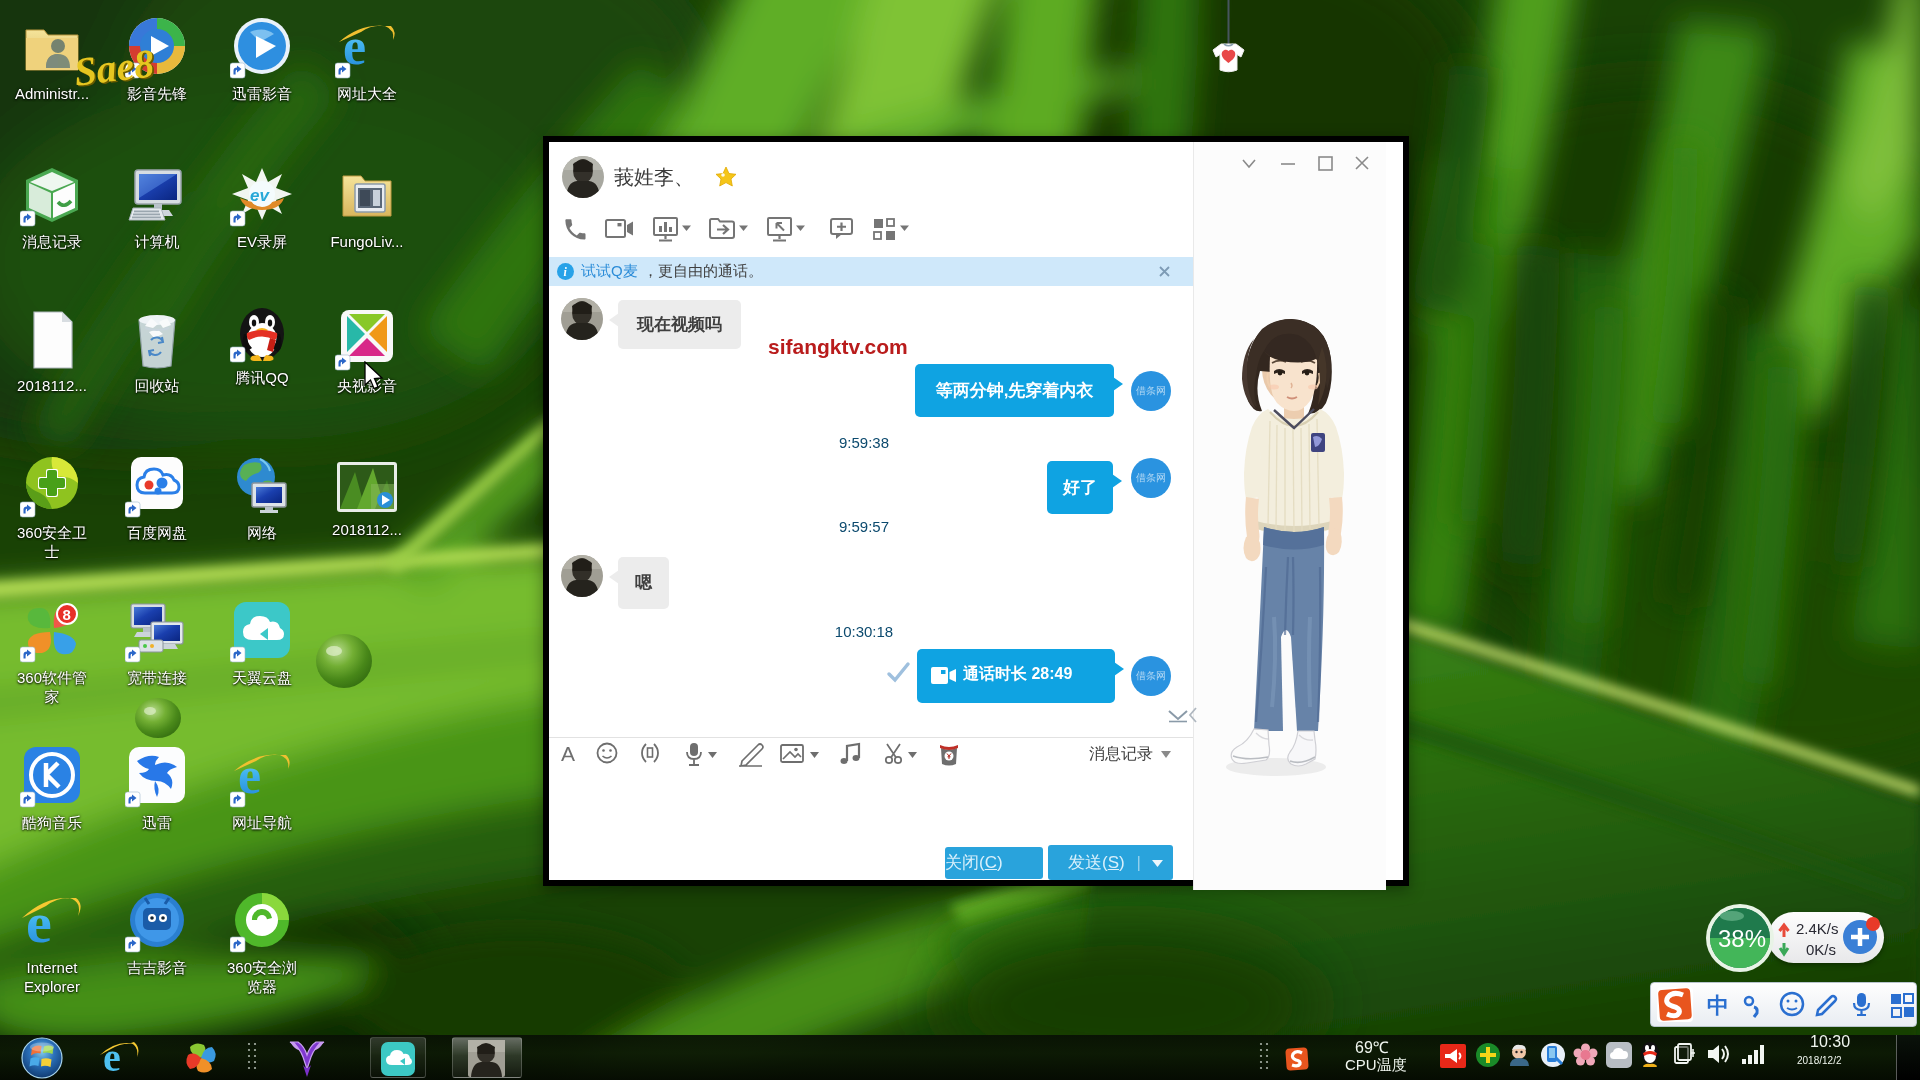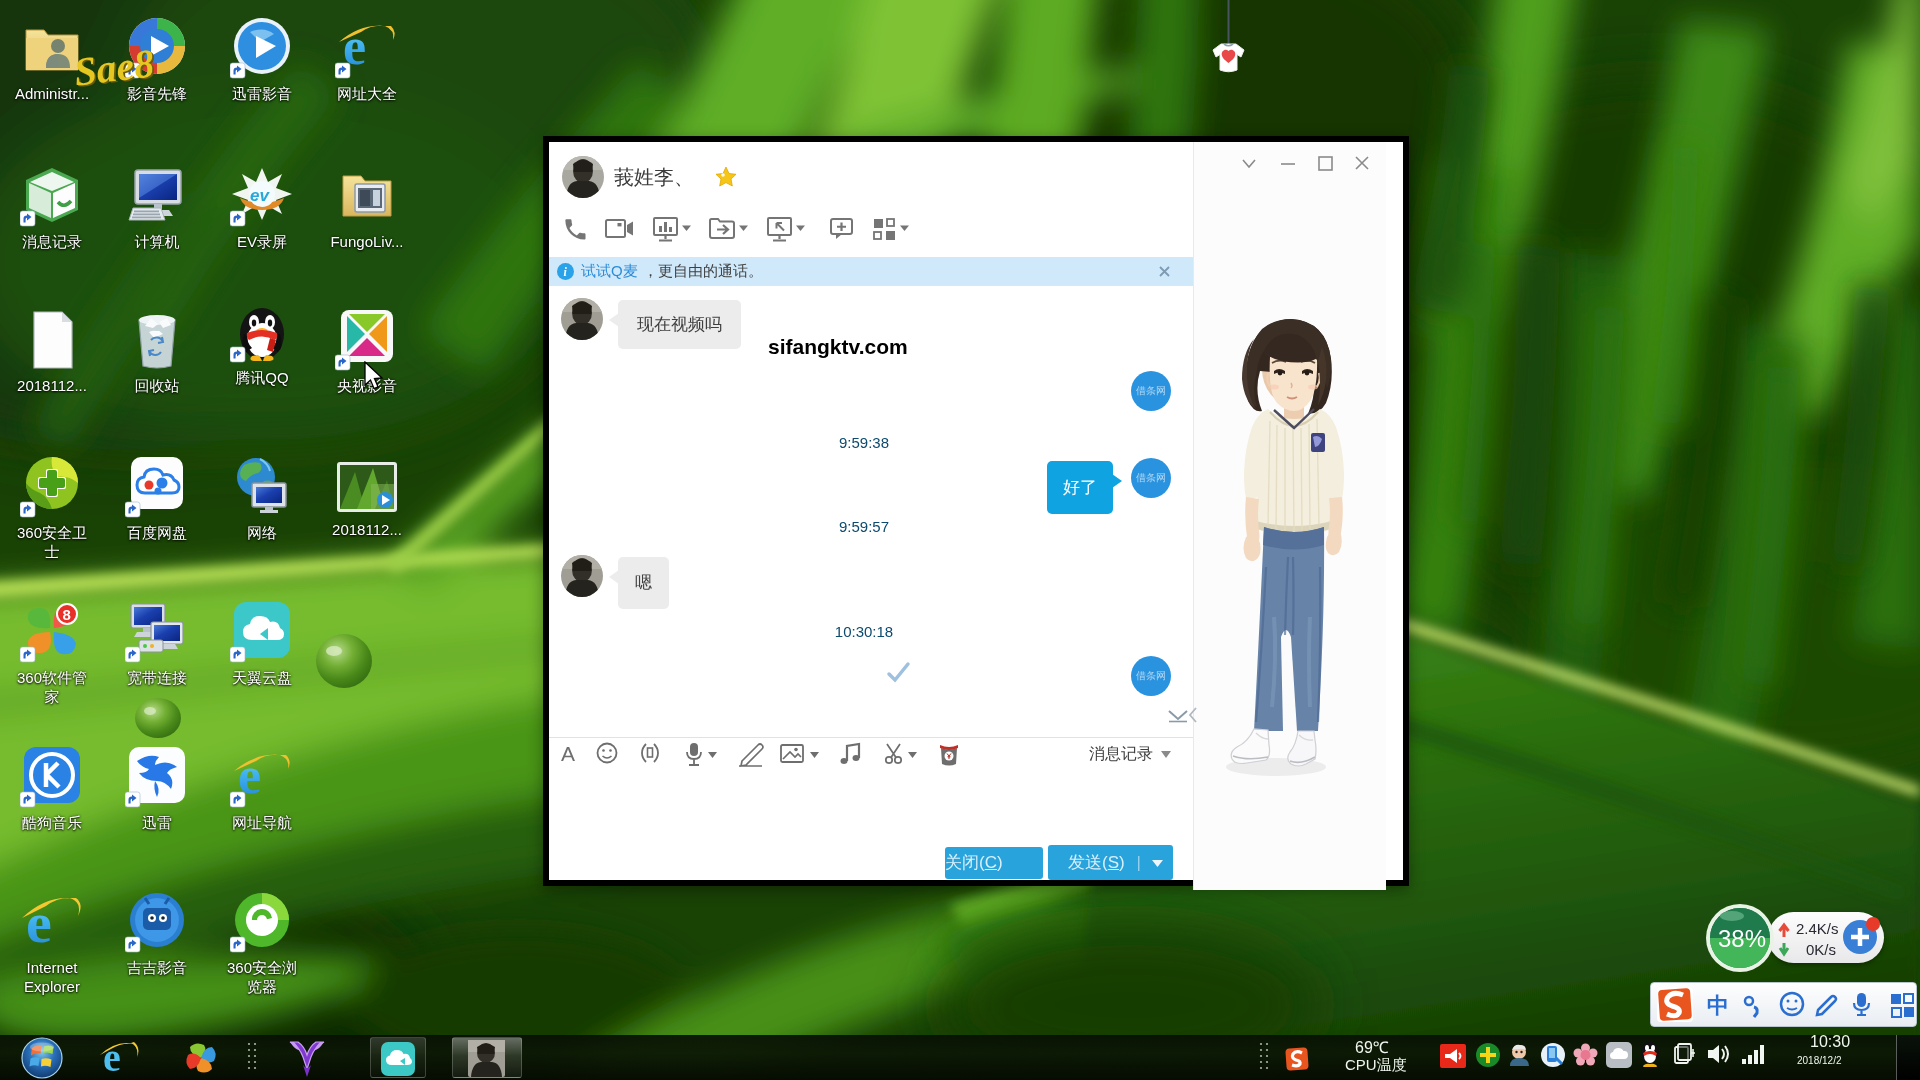--- a/index.html
+++ b/index.html
@@ -9,21 +9,21 @@
 
 .dicon { position:absolute; width:104px; text-align:center; }
 .dicon .ic { display:block; margin:0 auto; position:relative; }
 .dicon .lbl { margin-top:4px; font-size:15px; color:#fff; line-height:19px;
   text-shadow:0 1px 2px rgba(0,0,0,.9), 0 0 3px rgba(0,0,0,.8); }
 
 #qqwin { position:absolute; left:543px; top:136px; width:866px; height:750px;
   background:#fff; border:6px solid #000000; box-shadow:0 4px 14px rgba(0,0,0,.38); }
 #rpanel { position:absolute; left:644px; top:0; width:193px; height:748px; background:#fcfcfc; border-left:1px solid #e9e9e9; }
 #bluebar { position:absolute; left:0; top:115px; width:644px; height:29px; background:#cfe8fa; }
-.bub { position:absolute; border-radius:5px; font-size:17px; }
+.bub { position:absolute; border-radius:5px; font-size:17px;font-weight:bold; }
 .bubL { background:#ececec; color:#3f3f3f; }
 .bubR { background:#0fa3e2; color:#fff; }
 .bub .tailL { position:absolute; left:-9px; top:13px; width:0; height:0;
   border-top:7px solid transparent; border-bottom:7px solid transparent; border-right:10px solid #ececec; }
 .bub .tailR { position:absolute; right:-9px; top:13px; width:0; height:0;
   border-top:7px solid transparent; border-bottom:7px solid transparent; border-left:10px solid #0fa3e2; }
 .avaB { position:absolute; width:40px; height:40px; border-radius:50%; background:#2a93e0;
   color:rgba(255,255,255,.62); font-size:10px; text-align:center; line-height:40px; }
 .tstamp { position:absolute; width:200px; text-align:center; font-size:15px; color:#0c4a6e; }
 .btn { position:absolute; background:#29a3dc; border-radius:3px; color:#d9f0fb; font-size:17px; text-align:left; }
@@ -541,21 +541,23 @@
       <g clip-path="url(#avc)">
         <rect width="42" height="42" fill="#a09e94"></rect>
         <rect x="0" y="0" width="42" height="14" fill="#b2b0a6"></rect>
         <ellipse cx="21" cy="15" rx="10" ry="12" fill="#322f28"></ellipse>
         <path d="M4,42 Q5,26 15,25 L27,25 Q37,26 38,42 Z" fill="#25231d"></path>
         <path d="M11,8 Q21,0 31,8 L30,16 L12,16 Z" fill="#211e18"></path>
       </g>
     </svg>
     <div class="bub bubL" style="left:69px;top:158px;width:123px;height:49px;line-height:49px;text-align:center">
       <div class="tailL"></div>现在视频吗</div>
-    <div class="abs" style="left:219px;top:193px;font-size:21px;font-weight:bold;color:#000000">sifangktv.com</div>
+    <div class="abs" style="left:219px;top:193px;font-size:21px;font-weight:bold;color:#b91c1c">sifangktv.com</div>
+    <div class="bub bubR" style="left:366px;top:222px;width:199px;height:53px;line-height:53px;text-align:center">
+      <div class="tailR"></div>等两分钟,先穿着内衣</div>
     <div class="avaB" style="left:582px;top:229px">借条网</div>
     <div class="tstamp" style="left:215px;top:292px">9:59:38</div>
     <div class="bub bubR" style="left:498px;top:319px;width:66px;height:53px;line-height:53px;text-align:center">
       <div class="tailR"></div>好了</div>
     <div class="avaB" style="left:582px;top:316px">借条网</div>
     <div class="tstamp" style="left:215px;top:376px">9:59:57</div>
     <svg class="abs" style="left:12px;top:413px" width="42" height="42" viewBox="0 0 42 42">
       <g clip-path="url(#avc)">
         <rect width="42" height="42" fill="#a09e94"></rect>
         <rect x="0" y="0" width="42" height="14" fill="#b2b0a6"></rect>
@@ -563,20 +565,29 @@
         <path d="M4,42 Q5,26 15,25 L27,25 Q37,26 38,42 Z" fill="#25231d"></path>
         <path d="M11,8 Q21,0 31,8 L30,16 L12,16 Z" fill="#211e18"></path>
       </g>
     </svg>
     <div class="bub bubL" style="left:69px;top:415px;width:51px;height:52px;line-height:52px;text-align:center">
       <div class="tailL"></div>嗯</div>
     <div class="tstamp" style="left:215px;top:481px">10:30:18</div>
     <svg class="abs" style="left:336px;top:518px" width="26" height="26" viewBox="0 0 26 26">
       <path d="M4,14 L10,20 L23,4" stroke="#9fc0de" stroke-width="3.5" fill="none" stroke-linecap="round"></path>
     </svg>
+    <div class="bub bubR" style="left:368px;top:507px;width:198px;height:54px">
+      <div class="tailR"></div>
+      <svg class="abs" style="left:14px;top:16px" width="26" height="22" viewBox="0 0 26 22">
+        <rect x="0" y="2" width="17" height="17" rx="2" fill="#fff"></rect>
+        <rect x="10" y="5" width="4.5" height="4" fill="#0fa3e2"></rect>
+        <path d="M18.5,7 L25,4 L25,17 L18.5,14 Z" fill="#fff"></path>
+      </svg>
+      <span class="abs" style="left:46px;top:15px;font-size:16px">通话时长 28:49</span>
+    </div>
     <div class="avaB" style="left:582px;top:514px">借条网</div>
     <svg class="abs" style="left:618px;top:567px" width="22" height="14" viewBox="0 0 22 14">
       <path d="M2,2 L11,10 L20,2" stroke="#8a9aa8" stroke-width="2" fill="none"></path>
       <line x1="2" y1="12.5" x2="20" y2="12.5" stroke="#8a9aa8" stroke-width="1.6"></line>
     </svg>
 
     <div class="abs" style="left:0;top:595px;width:644px;height:1px;background:#e2e2e2"></div>
     <svg class="abs" style="left:8px;top:598px" width="420" height="28" viewBox="0 0 420 28">
       <g fill="#6e6e6e" stroke="#6e6e6e">
         <text x="4" y="21" font-size="21" stroke="none" font-family="Liberation Sans">A</text>

